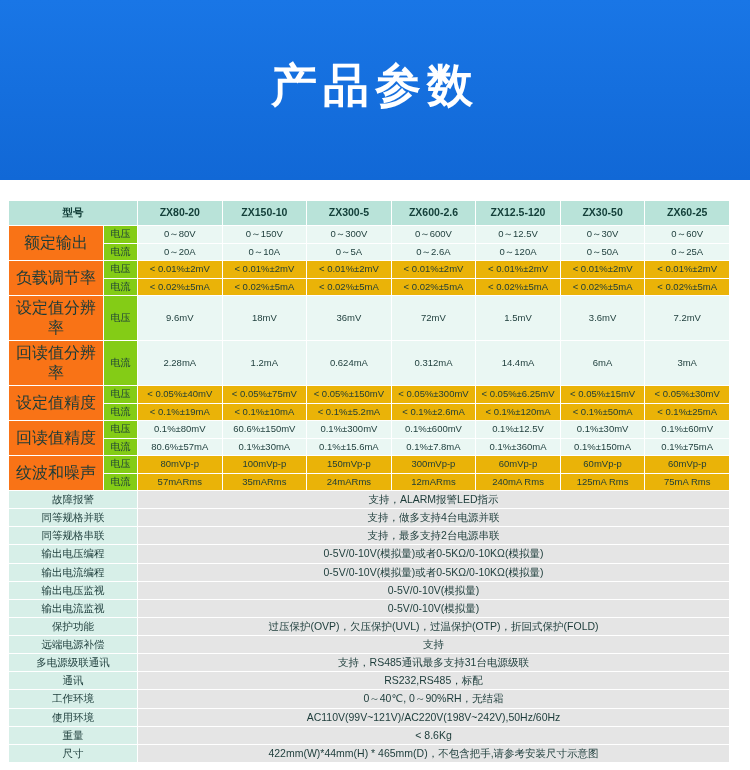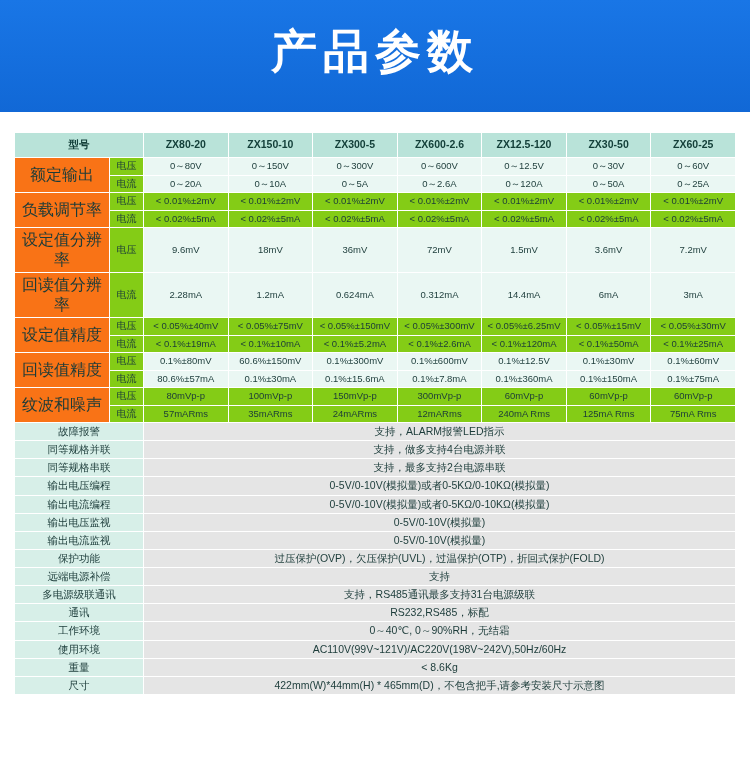--- a/index.html
+++ b/index.html
@@ -3,40 +3,40 @@
 <meta charset="utf-8">
 <style>
   html,body{margin:0;padding:0;}
   body{
     width:750px;height:770px;
     background:#ffffff;
     font-family:"Liberation Sans","DejaVu Sans",sans-serif;
     -webkit-font-smoothing:antialiased;
   }
   .banner{
-    height:112px;
+    height:180px;
     background:#1372e0;
     background:linear-gradient(180deg,#1976e6 0%,#1168d6 100%);
     display:flex;flex-direction:row;align-items:center;justify-content:center;
     color:#ffffff;
   }
   .banner-title{
     font-size:46px;
     font-weight:bold;
     letter-spacing:6px;
     line-height:1.1;
     margin-bottom:10px;
   }
   .banner-sub{
     font-size:15px;
     letter-spacing:3px;
     color:#dce9fb;
     font-weight:bold;
   }
-  .table-wrap{padding:20px 14px 0 14px;}
+  .table-wrap{padding:20px 14px 0 8px;}
   table{
     border-collapse:collapse;
     width:722px;
     table-layout:fixed;
     font-size:10px;
     color:#1b3b39;
   }
   td,th{
     border:1px solid #ffffff;
     text-align:center;
@@ -70,21 +70,21 @@
   td.val{
     background:#eaf7f3;
     font-size:9.5px;
     white-space:nowrap;
     overflow:hidden;
   }
   td.wide{
     background:#e5e5e5;
     font-size:10.5px;
   }
-  tr.band td.val{background:#84cc16;}
+  tr.band td.val{background:#eab308;}
   .colw0{width:95px;}
   .colw1{width:34px;}
 </style>
 </head>
 <body>
 
 <div class="banner">
   <div class="banner-title">产品参数</div>
 </div>
 

